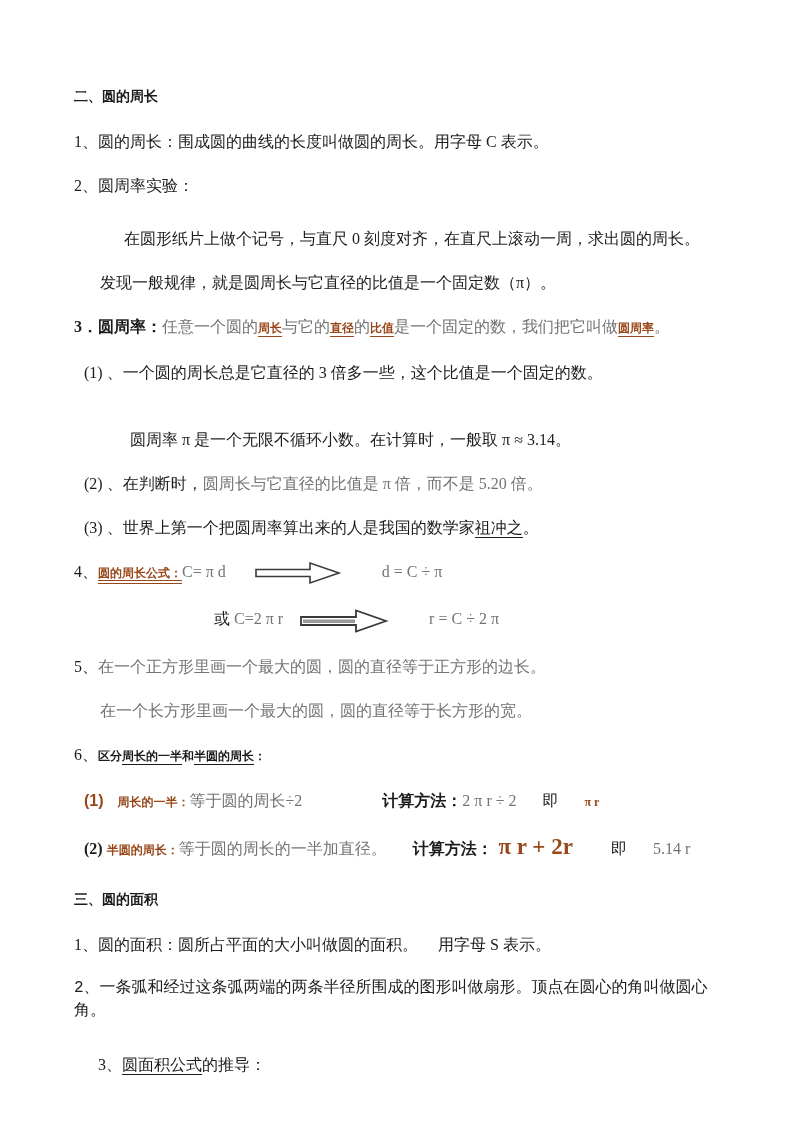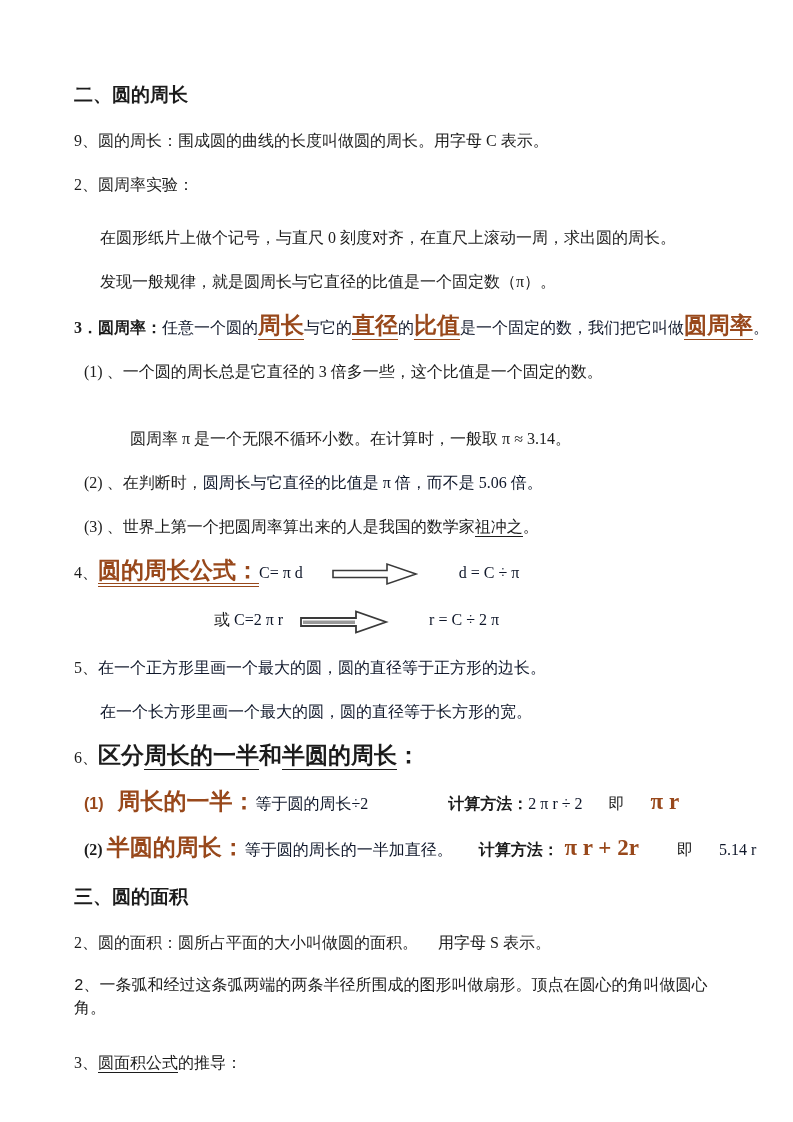--- a/index.html
+++ b/index.html
@@ -20,67 +20,67 @@
     margin-bottom:21px;
     white-space:nowrap;
   }
   .line.wrap { white-space:normal;font-family:Liberation Mono, monospace; }
   .line.heading {
     font-size:21px;
     line-height:28px;
     margin-bottom:20px;
     margin-top:4px;
   }
-  .line.space-lg { margin-top:30px; }
+  .line.space-lg { margin-top:30px;margin-left:24px; }
   .ind-1 { padding-left:10px;margin-top:8px; }
   .ind-2 { padding-left:26px; }
   .ind-3 { padding-left:56px;margin-top:44px; }
   .ind-4 { padding-left:90px; }
   .ind-5 { padding-left:140px; }
   .run { }
   .bold { font-weight:bold; }
   .sans { font-family:"Liberation Sans","DejaVu Sans",sans-serif; }
-  .accent { color:#0f172a; }
+  .accent { color:#737373; }
   .accent.bold { color:#98481b; }
   .u1 { border-bottom:1.5px solid currentColor; padding-bottom:1px; }
   .u2 { border-bottom:4px double currentColor; padding-bottom:0; }
-  .size-lg { font-size:23px; }
-  .size-xl { font-size:19px; }
+  .size-lg { font-size:12px; }
+  .size-xl { font-size:14px; }
   .size-xl2 { font-size:23px; }
   .gap { display:inline-block; }
   .gap-sm { width:14px; }
   .gap-md { width:26px; }
   .gap-lg { width:38px; }
   .gap-xl { width:80px; }
   .arrow { display:inline-block; vertical-align:middle; margin:0 2px; }
   .arrow svg { display:block; }
 </style>
 </head>
 <body>
 
 <div class="doc" id="doc">
     <div class="line heading"><span class="run bold sans size-xl">二、圆的周长</span></div>
-    <div class="line"><span class="run">9、圆的周长：围成圆的曲线的长度叫做圆的周长。用字母 C 表示。</span></div>
+    <div class="line"><span class="run">1、圆的周长：围成圆的曲线的长度叫做圆的周长。用字母 C 表示。</span></div>
     <div class="line"><span class="run">2、圆周率实验：</span></div>
     <div class="line ind-2 space-lg"><span class="run">在圆形纸片上做个记号，与直尺 0 刻度对齐，在直尺上滚动一周，求出圆的周长。</span></div>
     <div class="line ind-2"><span class="run">发现一般规律，就是圆周长与它直径的比值是一个固定数（π）。</span></div>
     <div class="line"><span class="run bold">3．圆周率：</span><span class="run accent">任意一个圆的</span><span class="run accent bold sans size-lg u1">周长</span><span class="run accent">与它的</span><span class="run accent bold sans size-lg u1">直径</span><span class="run accent">的</span><span class="run accent bold sans size-lg u1">比值</span><span class="run accent">是一个固定的数，我们把它叫做</span><span class="run accent bold sans size-lg u1">圆周率</span><span class="run accent">。</span></div>
     <div class="line ind-1"><span class="run">(1) 、一个圆的周长总是它直径的 3 倍多一些，这个比值是一个固定的数。</span></div>
     <div class="line ind-3"><span class="run">圆周率 π 是一个无限不循环小数。在计算时，一般取 π  ≈  3.14。</span></div>
-    <div class="line ind-1"><span class="run">(2) 、在判断时，</span><span class="run accent">圆周长与它直径的比值是 π 倍，而不是 5.06 倍。</span></div>
+    <div class="line ind-1"><span class="run">(2) 、在判断时，</span><span class="run accent">圆周长与它直径的比值是 π 倍，而不是 5.20 倍。</span></div>
     <div class="line ind-1"><span class="run">(3) 、世界上第一个把圆周率算出来的人是我国的数学家</span><span class="run u1">祖冲之</span><span class="run">。</span></div>
     <div class="line"><span class="run">4、</span><span class="run accent bold sans size-lg u2">圆的周长公式：</span><span class="run accent">C=  π d</span><span class="gap gap-md"></span><span class="arrow"><svg width="88" height="26" viewBox="0 0 88 26">
           <path d="M2 9.5 L56 9.5 L56 3 L85 13 L56 23 L56 16.5 L2 16.5 Z" fill="#ffffff" stroke="#3a3a3a" stroke-width="1.6"></path>
         </svg></span><span class="gap gap-lg"></span><span class="run accent">d = C ÷ π</span></div>
     <div class="line ind-5"><span class="run">或 </span><span class="run accent">C=2 π  r</span><span class="gap gap-sm"></span><span class="arrow"><svg width="90" height="26" viewBox="0 0 90 26">
           <path d="M2 9 L57 9 L57 2.5 L87 13 L57 23.5 L57 17 L2 17 Z" fill="#ffffff" stroke="#3a3a3a" stroke-width="1.8"></path>
           <rect x="4" y="11.5" width="52" height="3.5" fill="#9a9a9a"></rect>
         </svg></span><span class="gap gap-lg"></span><span class="run accent">r = C ÷ 2 π</span></div>
     <div class="line"><span class="run">5、</span><span class="run accent">在一个正方形里画一个最大的圆，圆的直径等于正方形的边长。</span></div>
     <div class="line ind-2"><span class="run accent">在一个长方形里画一个最大的圆，圆的直径等于长方形的宽。</span></div>
     <div class="line"><span class="run">6、</span><span class="run bold sans size-lg">区分</span><span class="run bold sans size-lg u1">周长的一半</span><span class="run bold sans size-lg">和</span><span class="run bold sans size-lg u1">半圆的周长</span><span class="run bold sans size-lg">：</span></div>
     <div class="line ind-1"><span class="run accent bold sans">(1)</span><span class="gap gap-sm"></span><span class="run accent bold sans size-lg">周长的一半：</span><span class="run accent">等于圆的周长÷2</span><span class="gap gap-xl"></span><span class="run bold sans">计算方法：</span><span class="run accent">2 π  r ÷ 2</span><span class="gap gap-md"></span><span class="run">即</span><span class="gap gap-md"></span><span class="run accent bold size-lg">π  r</span></div>
     <div class="line ind-1"><span class="run bold">(2) </span><span class="run accent bold sans size-lg">半圆的周长：</span><span class="run accent">等于圆的周长的一半加直径。</span><span class="gap gap-md"></span><span class="run bold sans">计算方法：</span><span class="run accent bold size-xl2"> π r + 2r</span><span class="gap gap-lg"></span><span class="run">即</span><span class="gap gap-md"></span><span class="run accent">5.14 r</span></div>
     <div class="line heading"><span class="run bold sans size-xl">三、圆的面积</span></div>
-    <div class="line"><span class="run">2、圆的面积：圆所占平面的大小叫做圆的面积。　 用字母 S 表示。</span></div>
+    <div class="line"><span class="run">1、圆的面积：圆所占平面的大小叫做圆的面积。　 用字母 S 表示。</span></div>
     <div class="line wrap"><span class="run">2、一条弧和经过这条弧两端的两条半径所围成的图形叫做扇形。顶点在圆心的角叫做圆心角。</span></div>
     <div class="line space-lg"><span class="run">3、</span><span class="run u1">圆面积公式</span><span class="run">的推导：</span></div>
   </div>
 
 </body></html>

